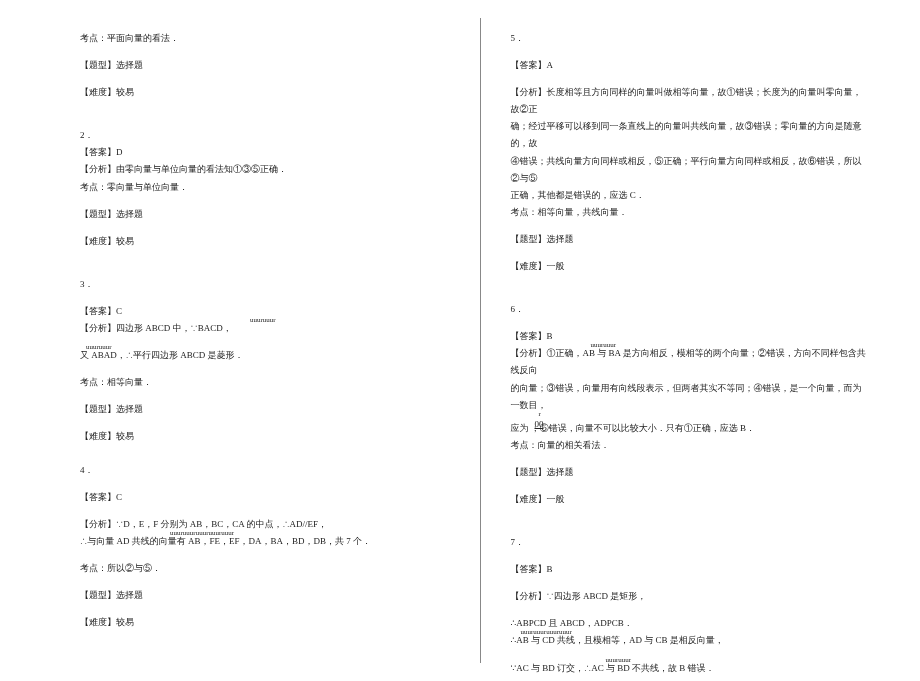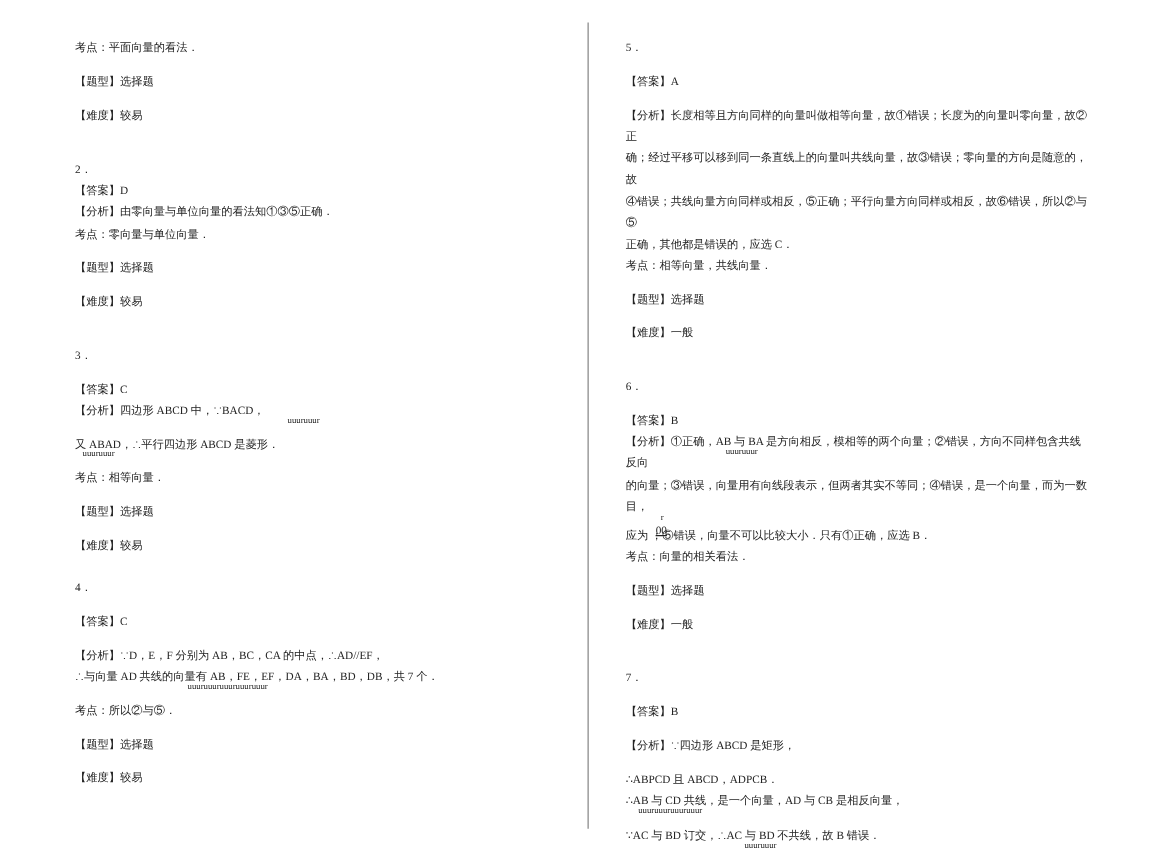--- a/index.html
+++ b/index.html
@@ -8,33 +8,33 @@
       height: 681px;
       background: #fff;
       font-family: "SimSun", "宋体", serif;
       font-size: 9px;
       color: #222;
       display: flex;
       position: relative;
     }
     .page {
       flex: 1;
-      padding: 30px 40px 20px 60px;
+      padding: 30px 40px 20px 80px;
       position: relative;
     }
     .divider {
       width: 1px;
       background: #888;
       margin: 18px 0;
     }
     .block { margin-bottom: 16px; }
     .line { line-height: 1.9; }
     .spacer { height: 10px; }
     .rel { position: relative; }
-    .abs-sup { position: absolute; top:-6px; left:0; font-size:7px; letter-spacing:0;margin-top:16px; }
+    .abs-sup { position: absolute; top:-6px; left:0; font-size:7px; letter-spacing:0; }
   </style>
 </head>
 <body>
 
 <div class="page">
 
   <div class="block">
     <div class="line">考点：平面向量的看法．</div>
     <div class="spacer"></div>
     <div class="line">【题型】选择题</div>
@@ -146,21 +146,21 @@
   <div class="block">
     <div class="line">7．</div>
     <div class="spacer"></div>
     <div class="line">【答案】B</div>
     <div class="spacer"></div>
     <div class="line">【分析】∵四边形 ABCD 是矩形，</div>
     <div class="spacer"></div>
     <div class="line">∴ABPCD 且 ABCD，ADPCB．</div>
     <div class="line rel">
       <span class="abs-sup" style="left:10px;">uuuruuuruuuruuur</span>
-      <span>∴AB 与 CD 共线，是一个向量，AD 与 CB 是相反向量，</span>
+      <span>∴AB 与 CD 共线，且模相等，AD 与 CB 是相反向量，</span>
     </div>
     <div class="spacer"></div>
     <div class="line rel">
       <span class="abs-sup" style="left:95px;">uuuruuur</span>
       <span>∵AC 与 BD 订交，∴AC 与 BD 不共线，故 B 错误．</span>
     </div>
     <div class="spacer"></div>
 
   </div>
 

